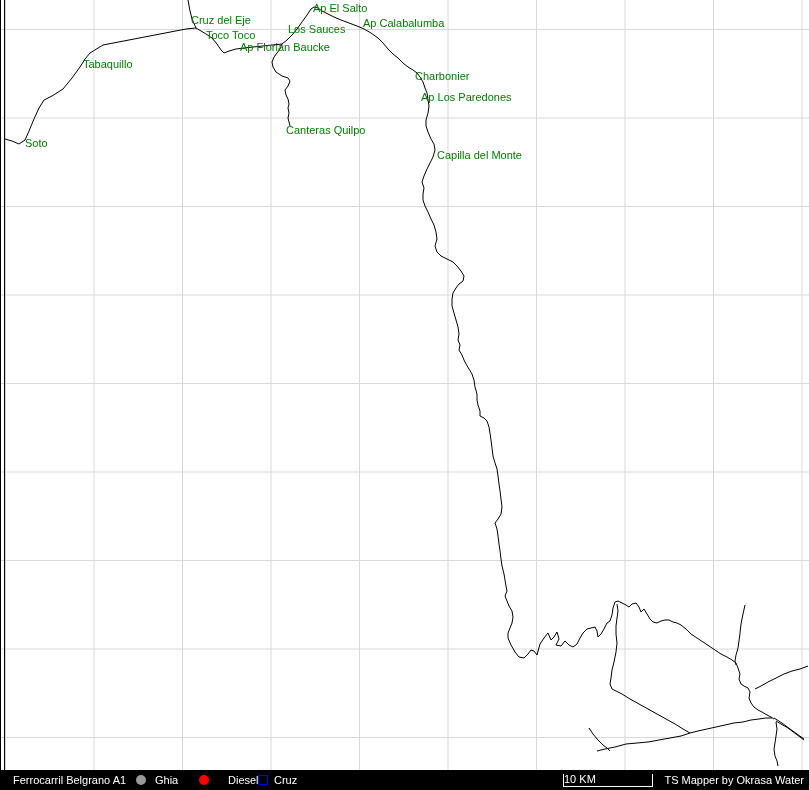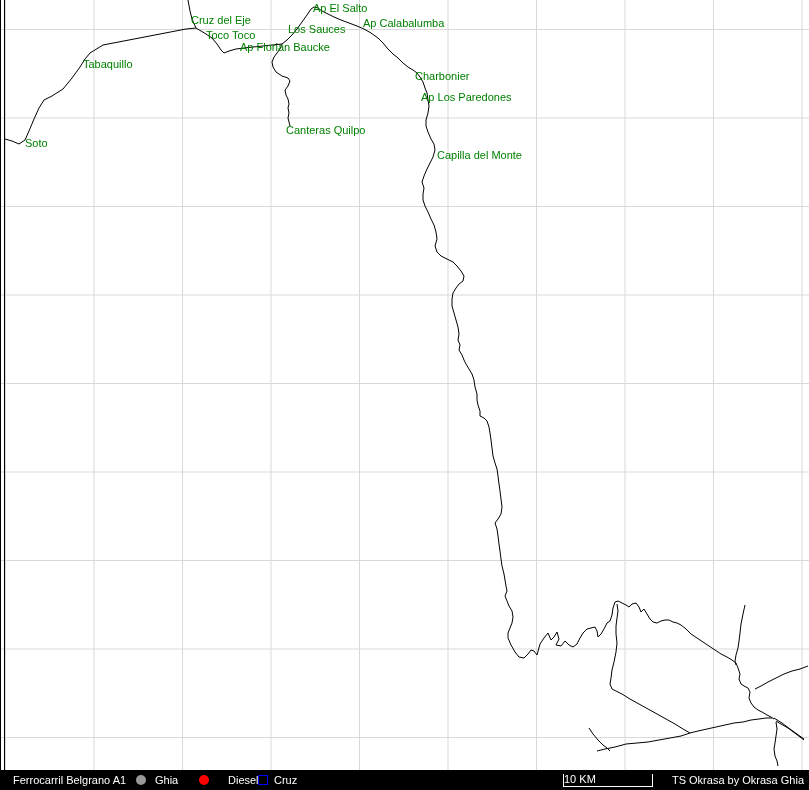--- a/index.html
+++ b/index.html
@@ -82,15 +82,15 @@
     <span class="dot" style="left: 199px; background-color: rgb(255, 0, 0);"></span>
     <span class="sb-text" style="left:228px">Diesel</span>
 
     <span class="sq" style="left:258px"></span>
     <span class="sb-text" style="left:274px">Cruz</span>
 
     <div id="scalebar">
       <span>10 KM</span>
     </div>
 
-    <span id="credit" class="sb-text">TS Okrasa by Okrasa Ghia</span>
+    <span id="credit" class="sb-text">TS Mapper by Okrasa Water</span>
   </div>
 </div>
 
 </body></html>

